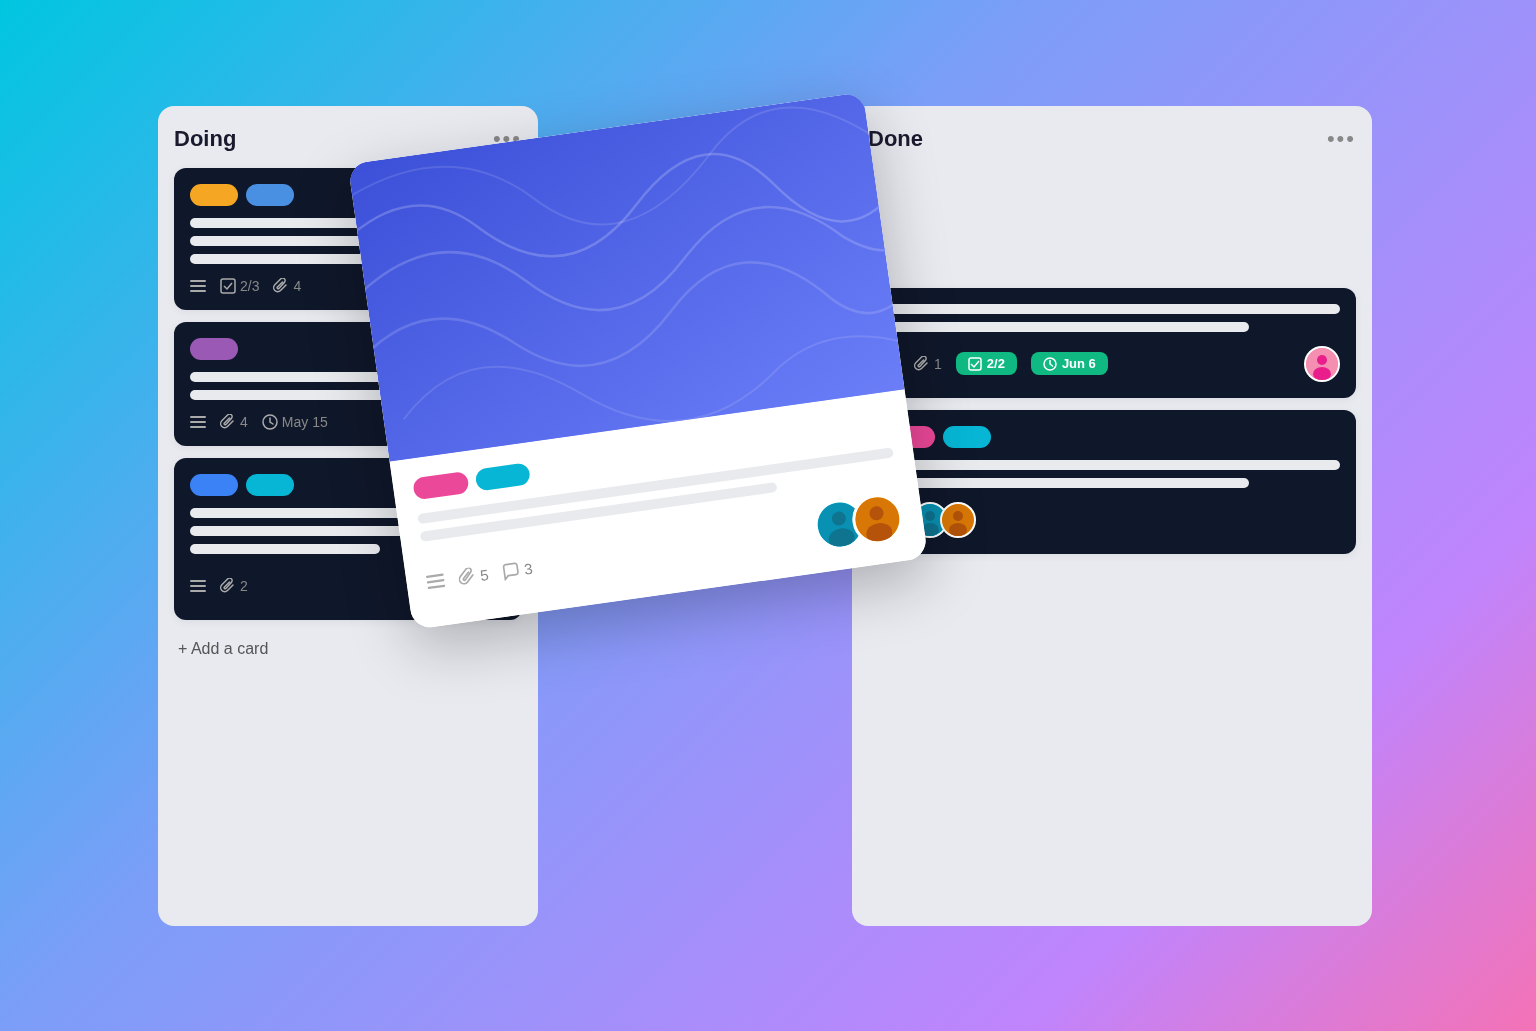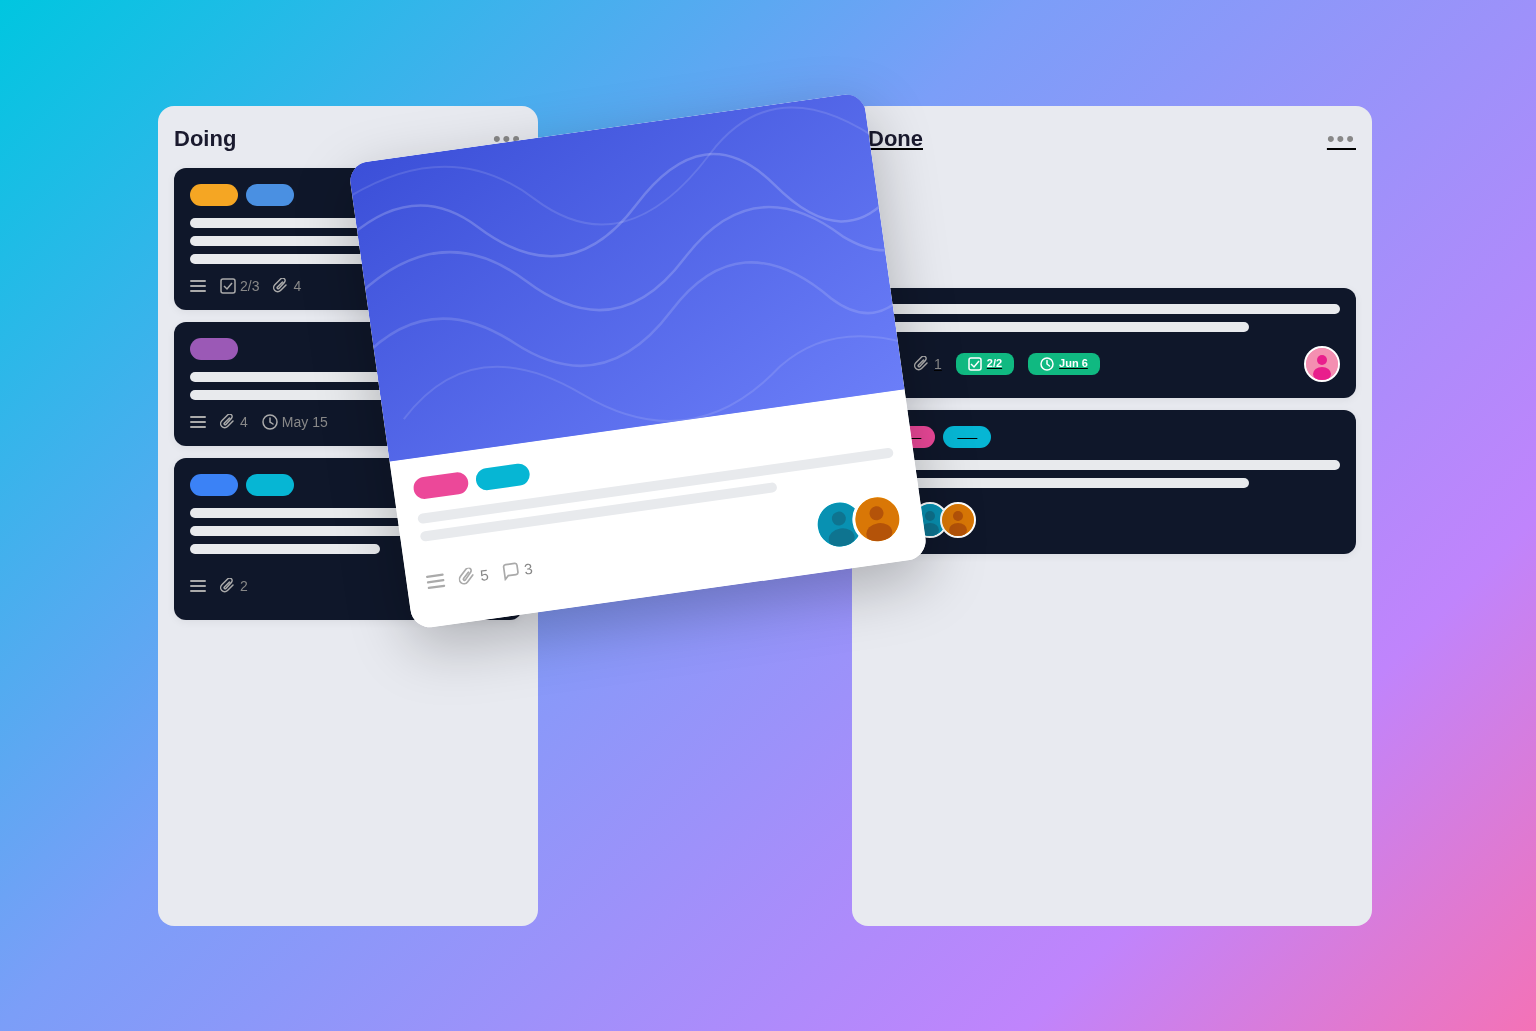--- a/index.html
+++ b/index.html
@@ -147,24 +147,24 @@
       font-size: 16px;
       padding: 8px 4px;
       cursor: pointer;
       font-weight: 500;
     }
 
     
     .badge-pill {
       border-radius: 8px;
       padding: 4px 12px;
-      font-size: 11px;
+      font-size: 13px;
       font-weight: 600;
       display: flex;
-      align-items: flex-start;
+      align-items: flex-end;
       gap: 5px;
       color: white;
     }
 
     .badge-green { background: #10b981; }
 
     
     .floating-card {
       position: absolute;
       width: 520px;
@@ -352,23 +352,26 @@
             <svg width="32" height="32" viewBox="0 0 32 32">
                 <circle cx="16" cy="16" r="16" fill="#7c3aed"></circle>
                 <circle cx="16" cy="12" r="5" fill="#5b21b6"></circle>
                 <ellipse cx="16" cy="26" rx="9" ry="7" fill="#5b21b6"></ellipse>
               </svg>
           </div>
         </div>
       </div>
     </div>
 
+    <div class="add-card">
+      <span>+ Add a card</span>
+    </div>
   </div>
 
-  <div class="column done-column" style="margin-left: 290px; text-decoration: underline;">
+  <div class="column done-column" style="margin-left: 290px;">
     <div class="column-header">
       <span class="column-title">Done</span>
       <span class="column-menu">•••</span>
     </div>
 
     <div style="height: 120px;"></div>
 
     <div class="card">
       <div class="card-text-line long"></div>
       <div class="card-text-line medium"></div>

